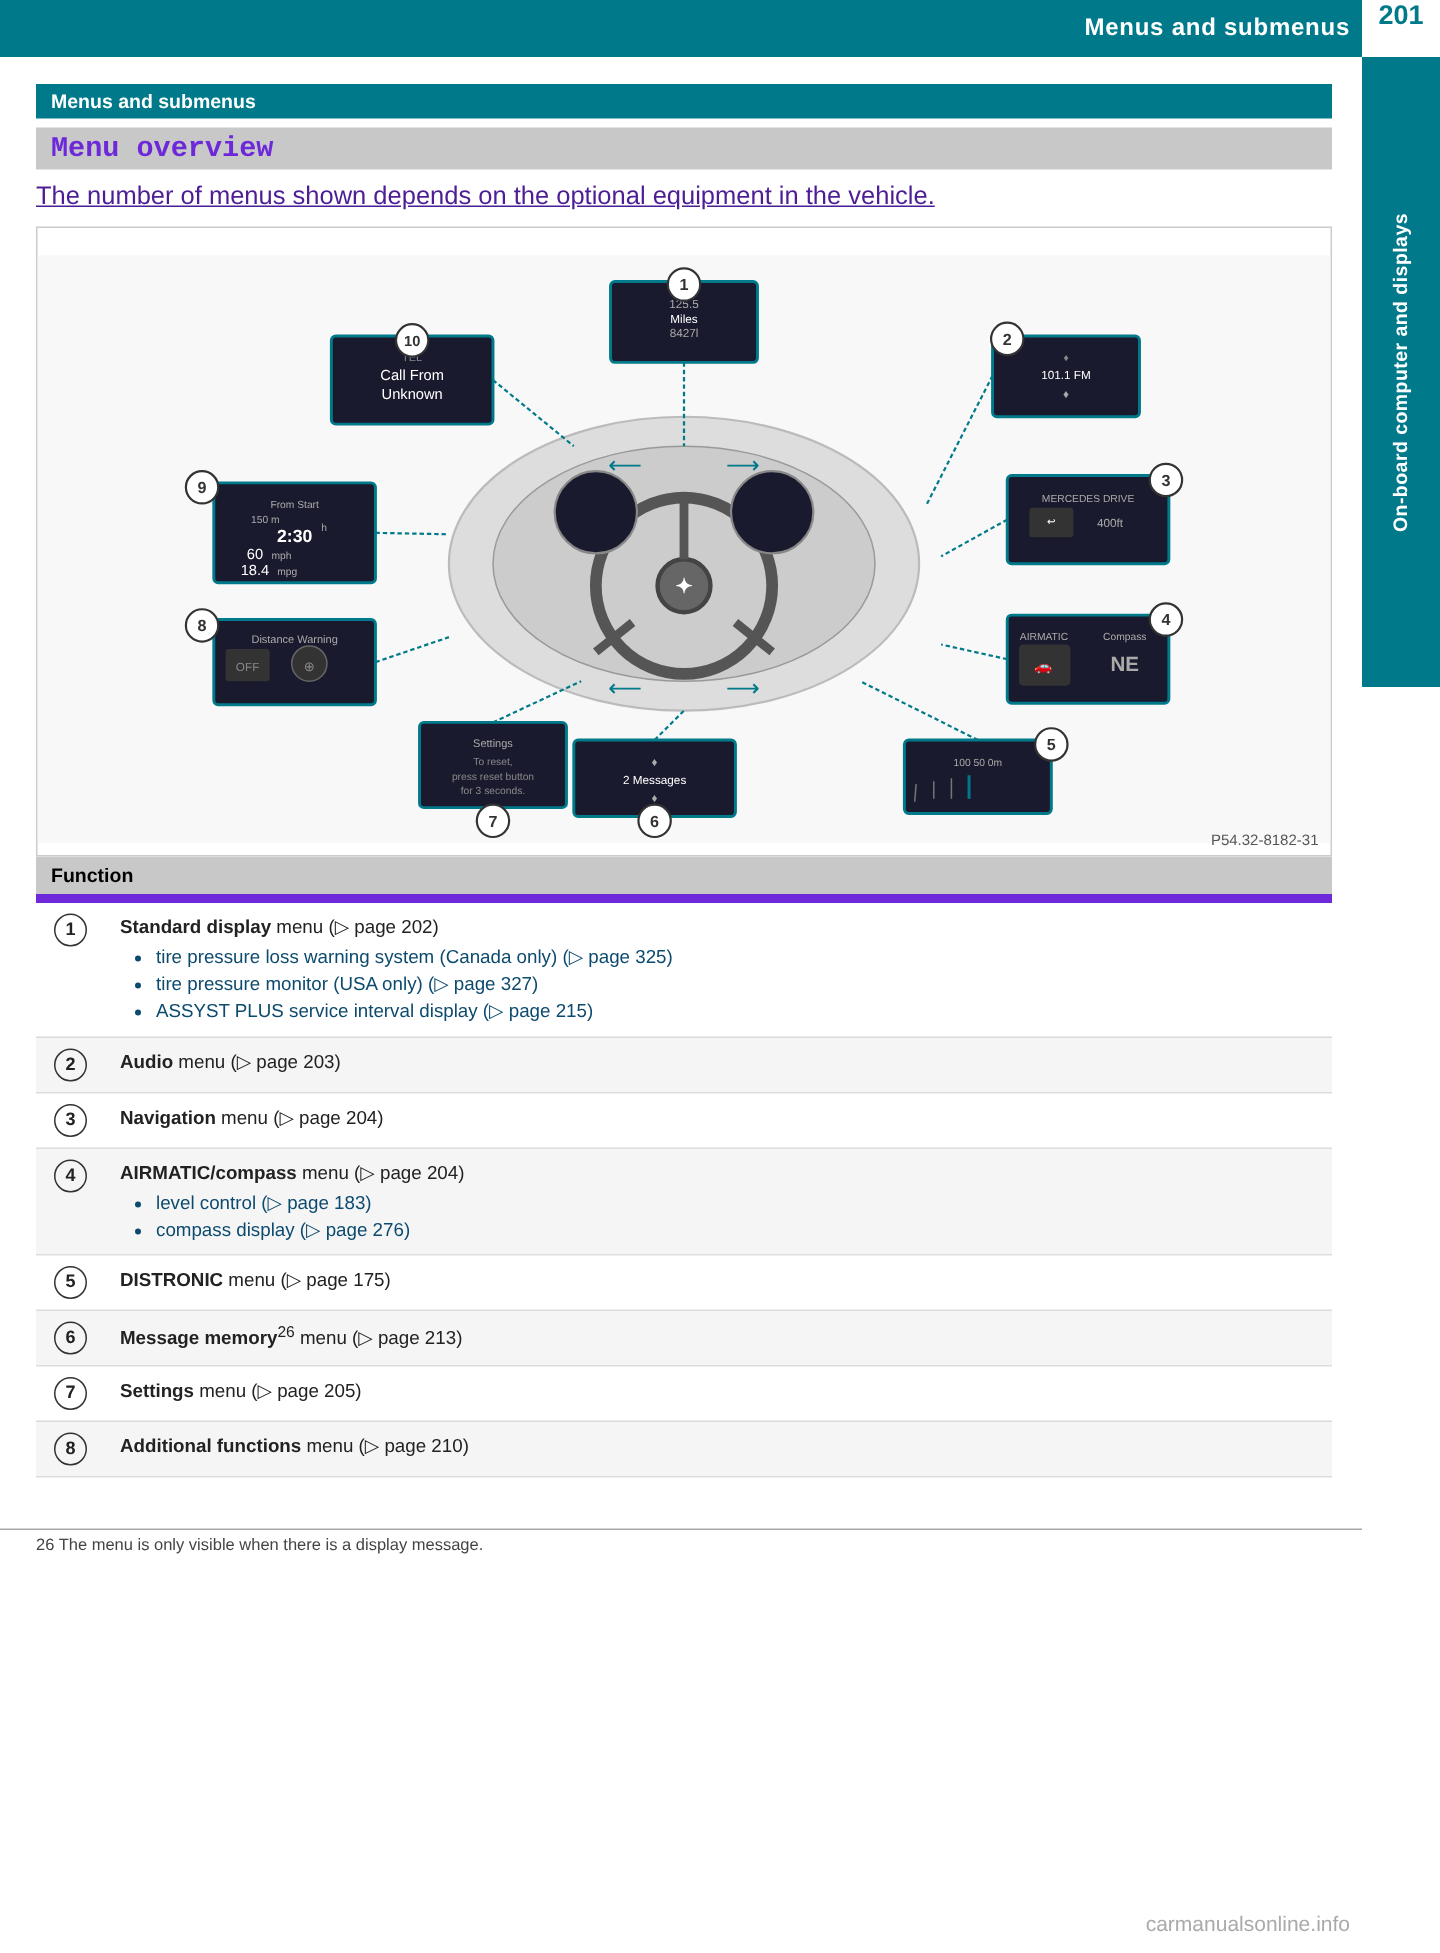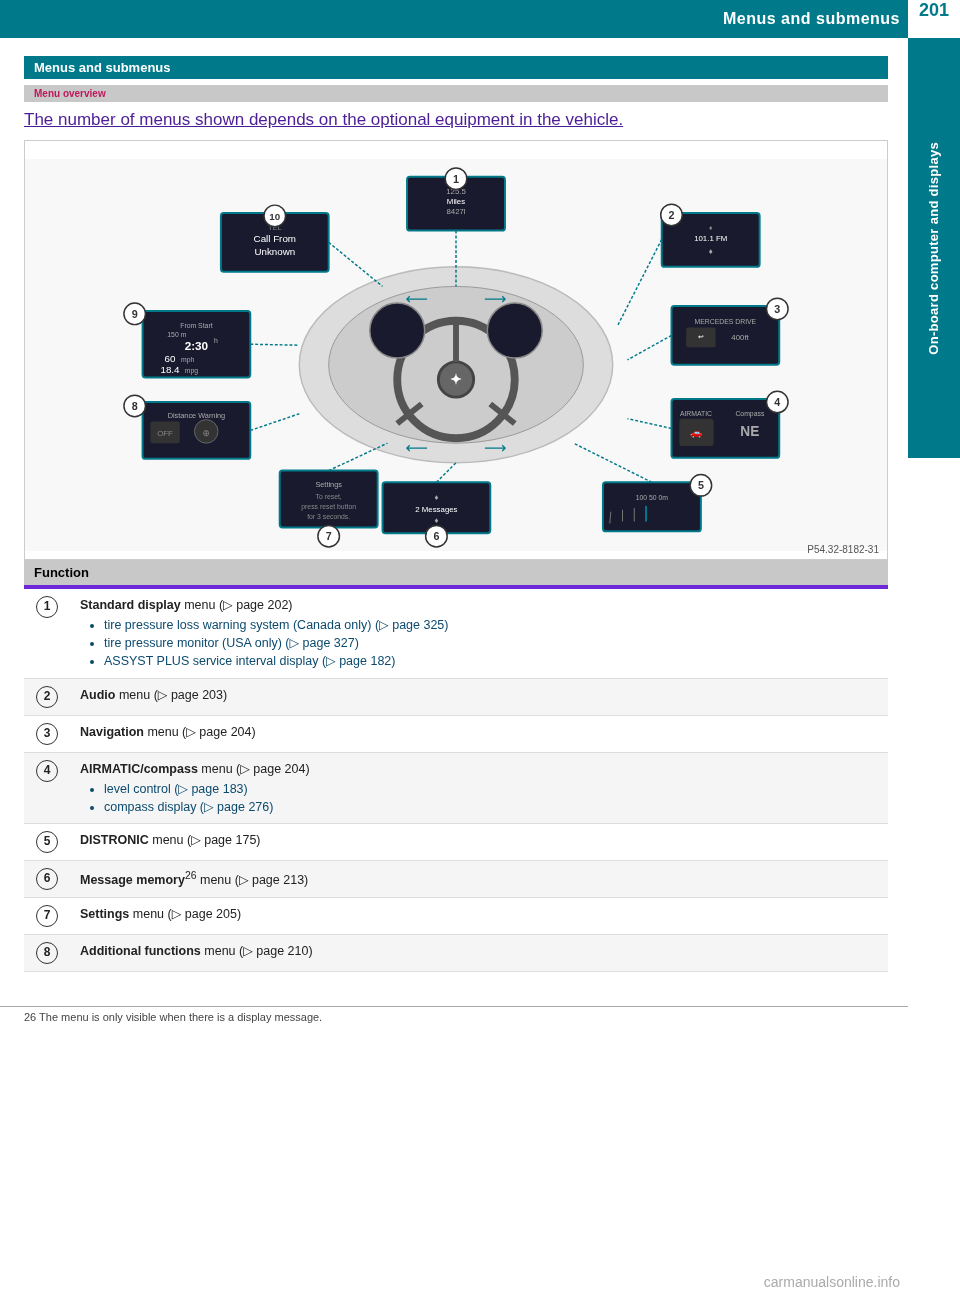--- a/index.html
+++ b/index.html
@@ -78,25 +78,26 @@
       color: #fff;
       font-size: 13px;
       font-weight: bold;
       padding: 4px 10px;
       margin-bottom: 6px;
     }
 
     
     .subsection-title-bar {
       background: #c8c8c8;
-      color: #be185d;
-      font-size: 10px;
+      color: #6d28d9;
+      font-size: 19px;
       font-weight: bold;
       padding: 3px 10px;
       margin-bottom: 8px;
+      font-family: Liberation Mono, monospace;
     }
 
     .intro-text {
       font-size: 17px;
       color: #4c1d95;
       margin-bottom: 10px;
       text-decoration: underline;
     }
 
     
@@ -128,21 +129,21 @@
       border-collapse: collapse;
       margin-top: 0;
       font-size: 12.5px;
     }
     .function-table thead tr th {
       background: #c8c8c8;
       text-align: left;
       padding: 5px 10px;
       font-size: 13px;
       font-weight: bold;
-      border-bottom: 4px solid #6d28d9;
+      border-bottom: 6px solid #6d28d9;
     }
     .function-table tbody tr {
       border-bottom: 1px solid #ddd;
     }
     .function-table tbody tr:nth-child(even) {
       background: #f5f5f5;
     }
     .function-table tbody tr:nth-child(odd) {
       background: #fff;
     }
@@ -352,21 +353,21 @@
       </tr>
     </thead>
     <tbody id="function-table-body">
     <tr>
           <td><span class="circle-num">1</span></td>
           <td>
             <div><span class="bold">Standard display</span><span> menu (▷ page 202)</span></div>
             <ul class="bullet-list">
               <li>tire pressure loss warning system (Canada only) (▷ page 325)</li>
               <li>tire pressure monitor (USA only) (▷ page 327)</li>
-              <li>ASSYST PLUS service interval display (▷ page 182)</li>
+              <li>ASSYST PLUS service interval display (▷ page 215)</li>
             </ul>
           </td>
         </tr>
         <tr>
           <td><span class="circle-num">2</span></td>
           <td>
             <div><span class="bold">Audio</span><span> menu (▷ page 203)</span></div>
           </td>
         </tr>
         <tr>

